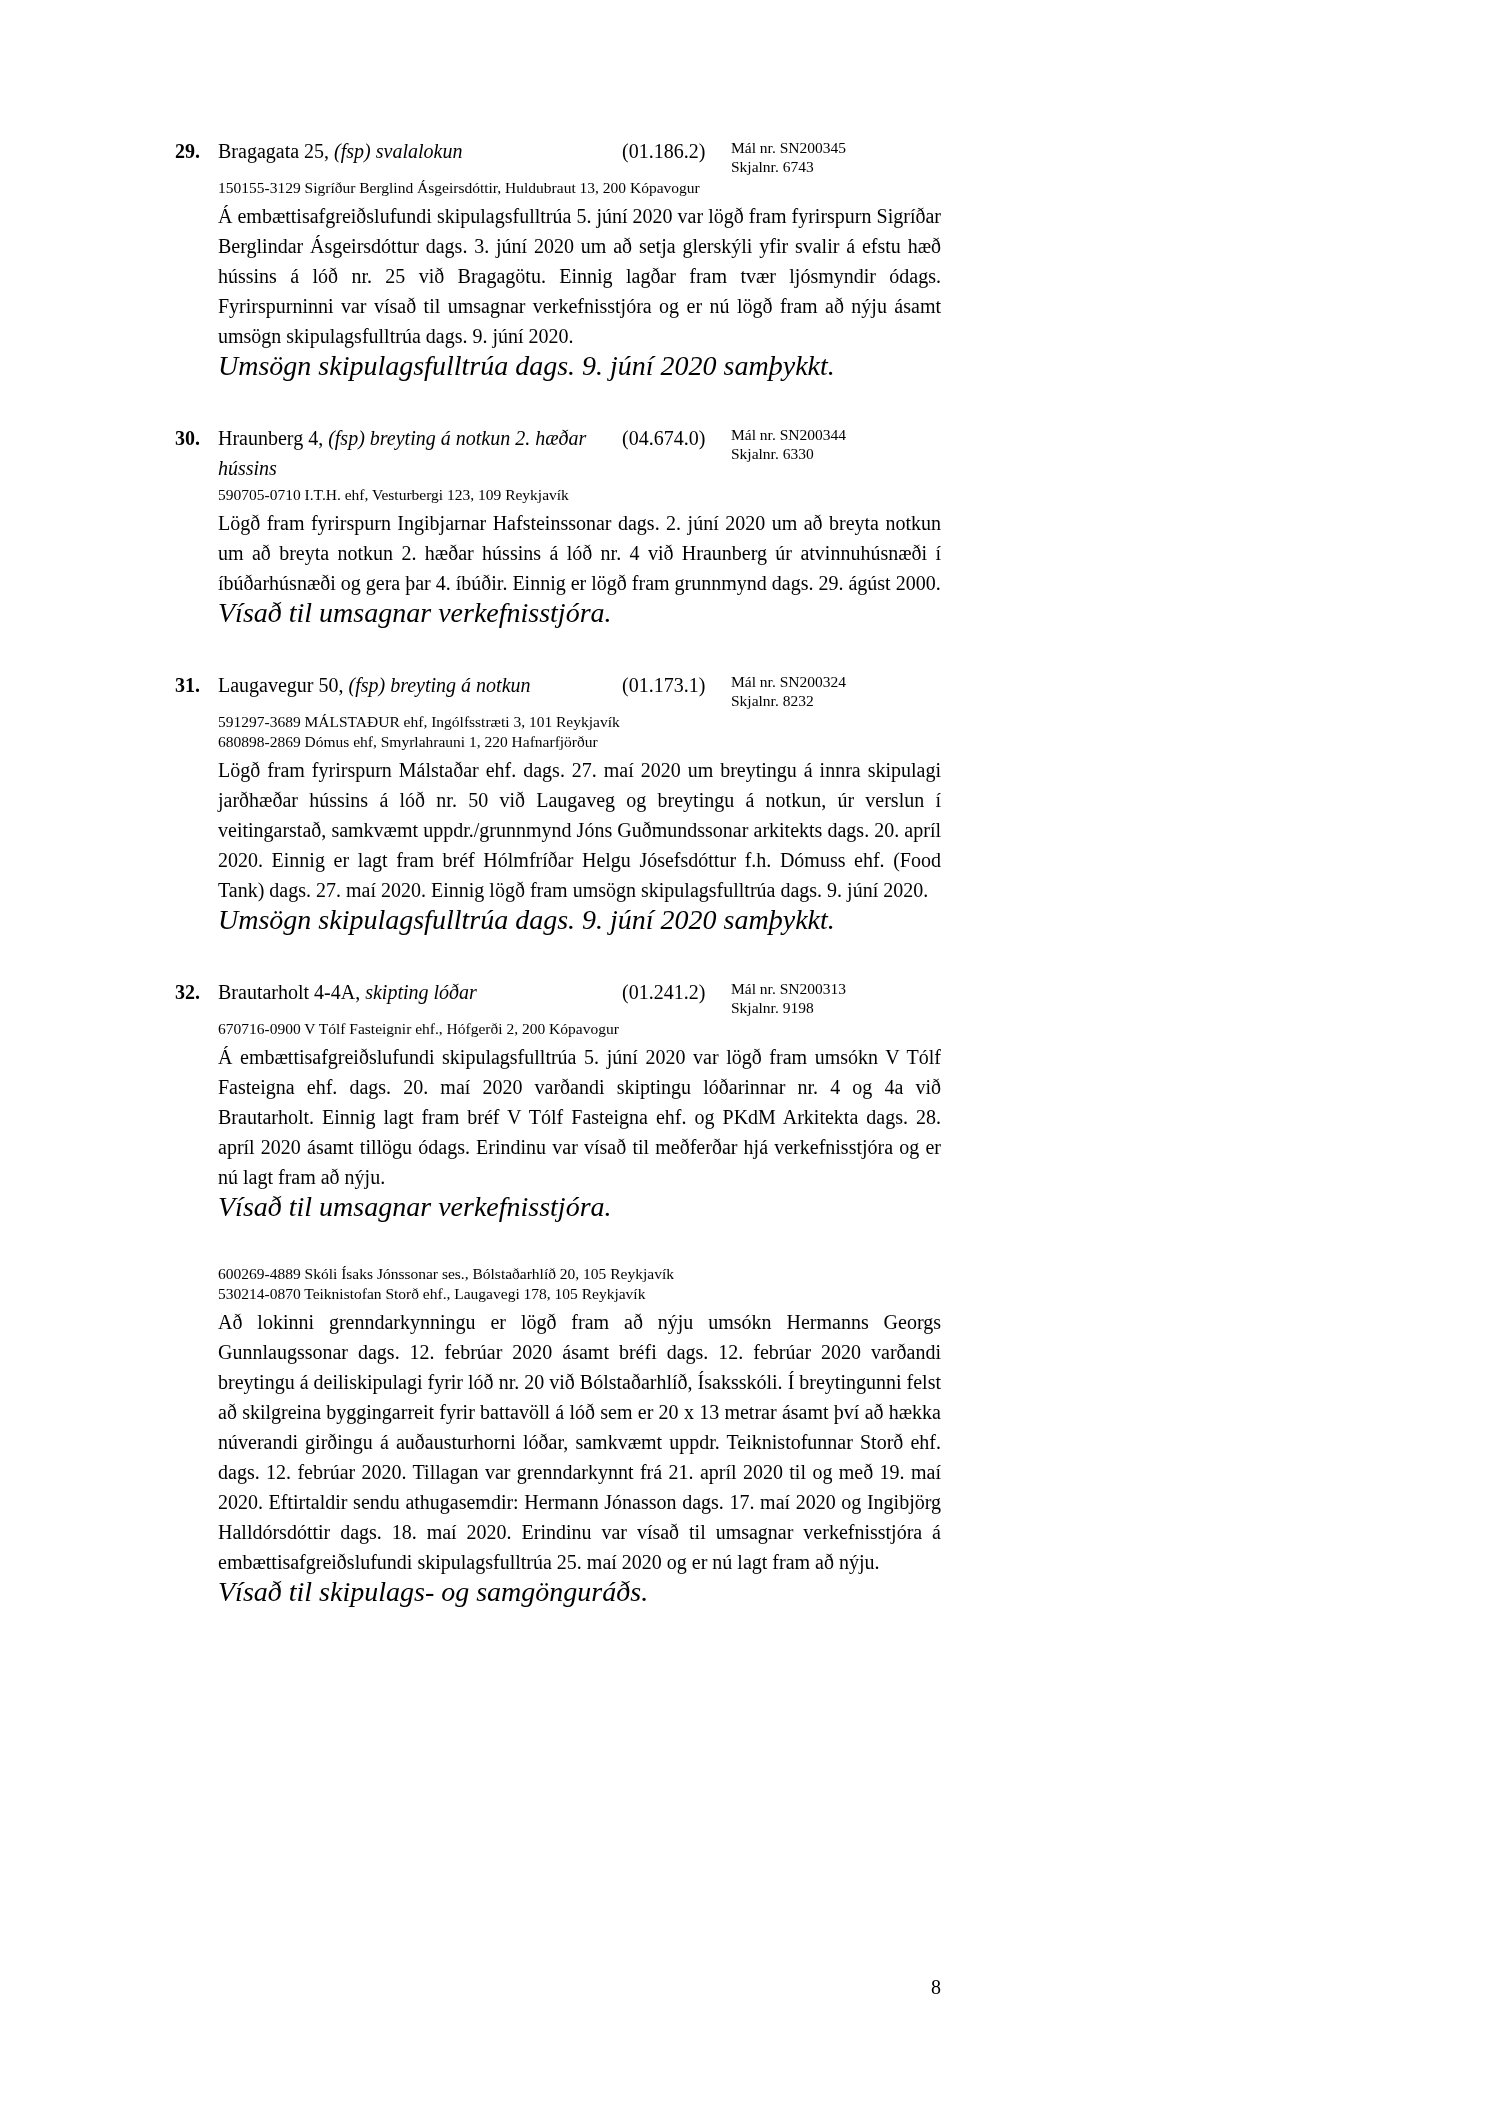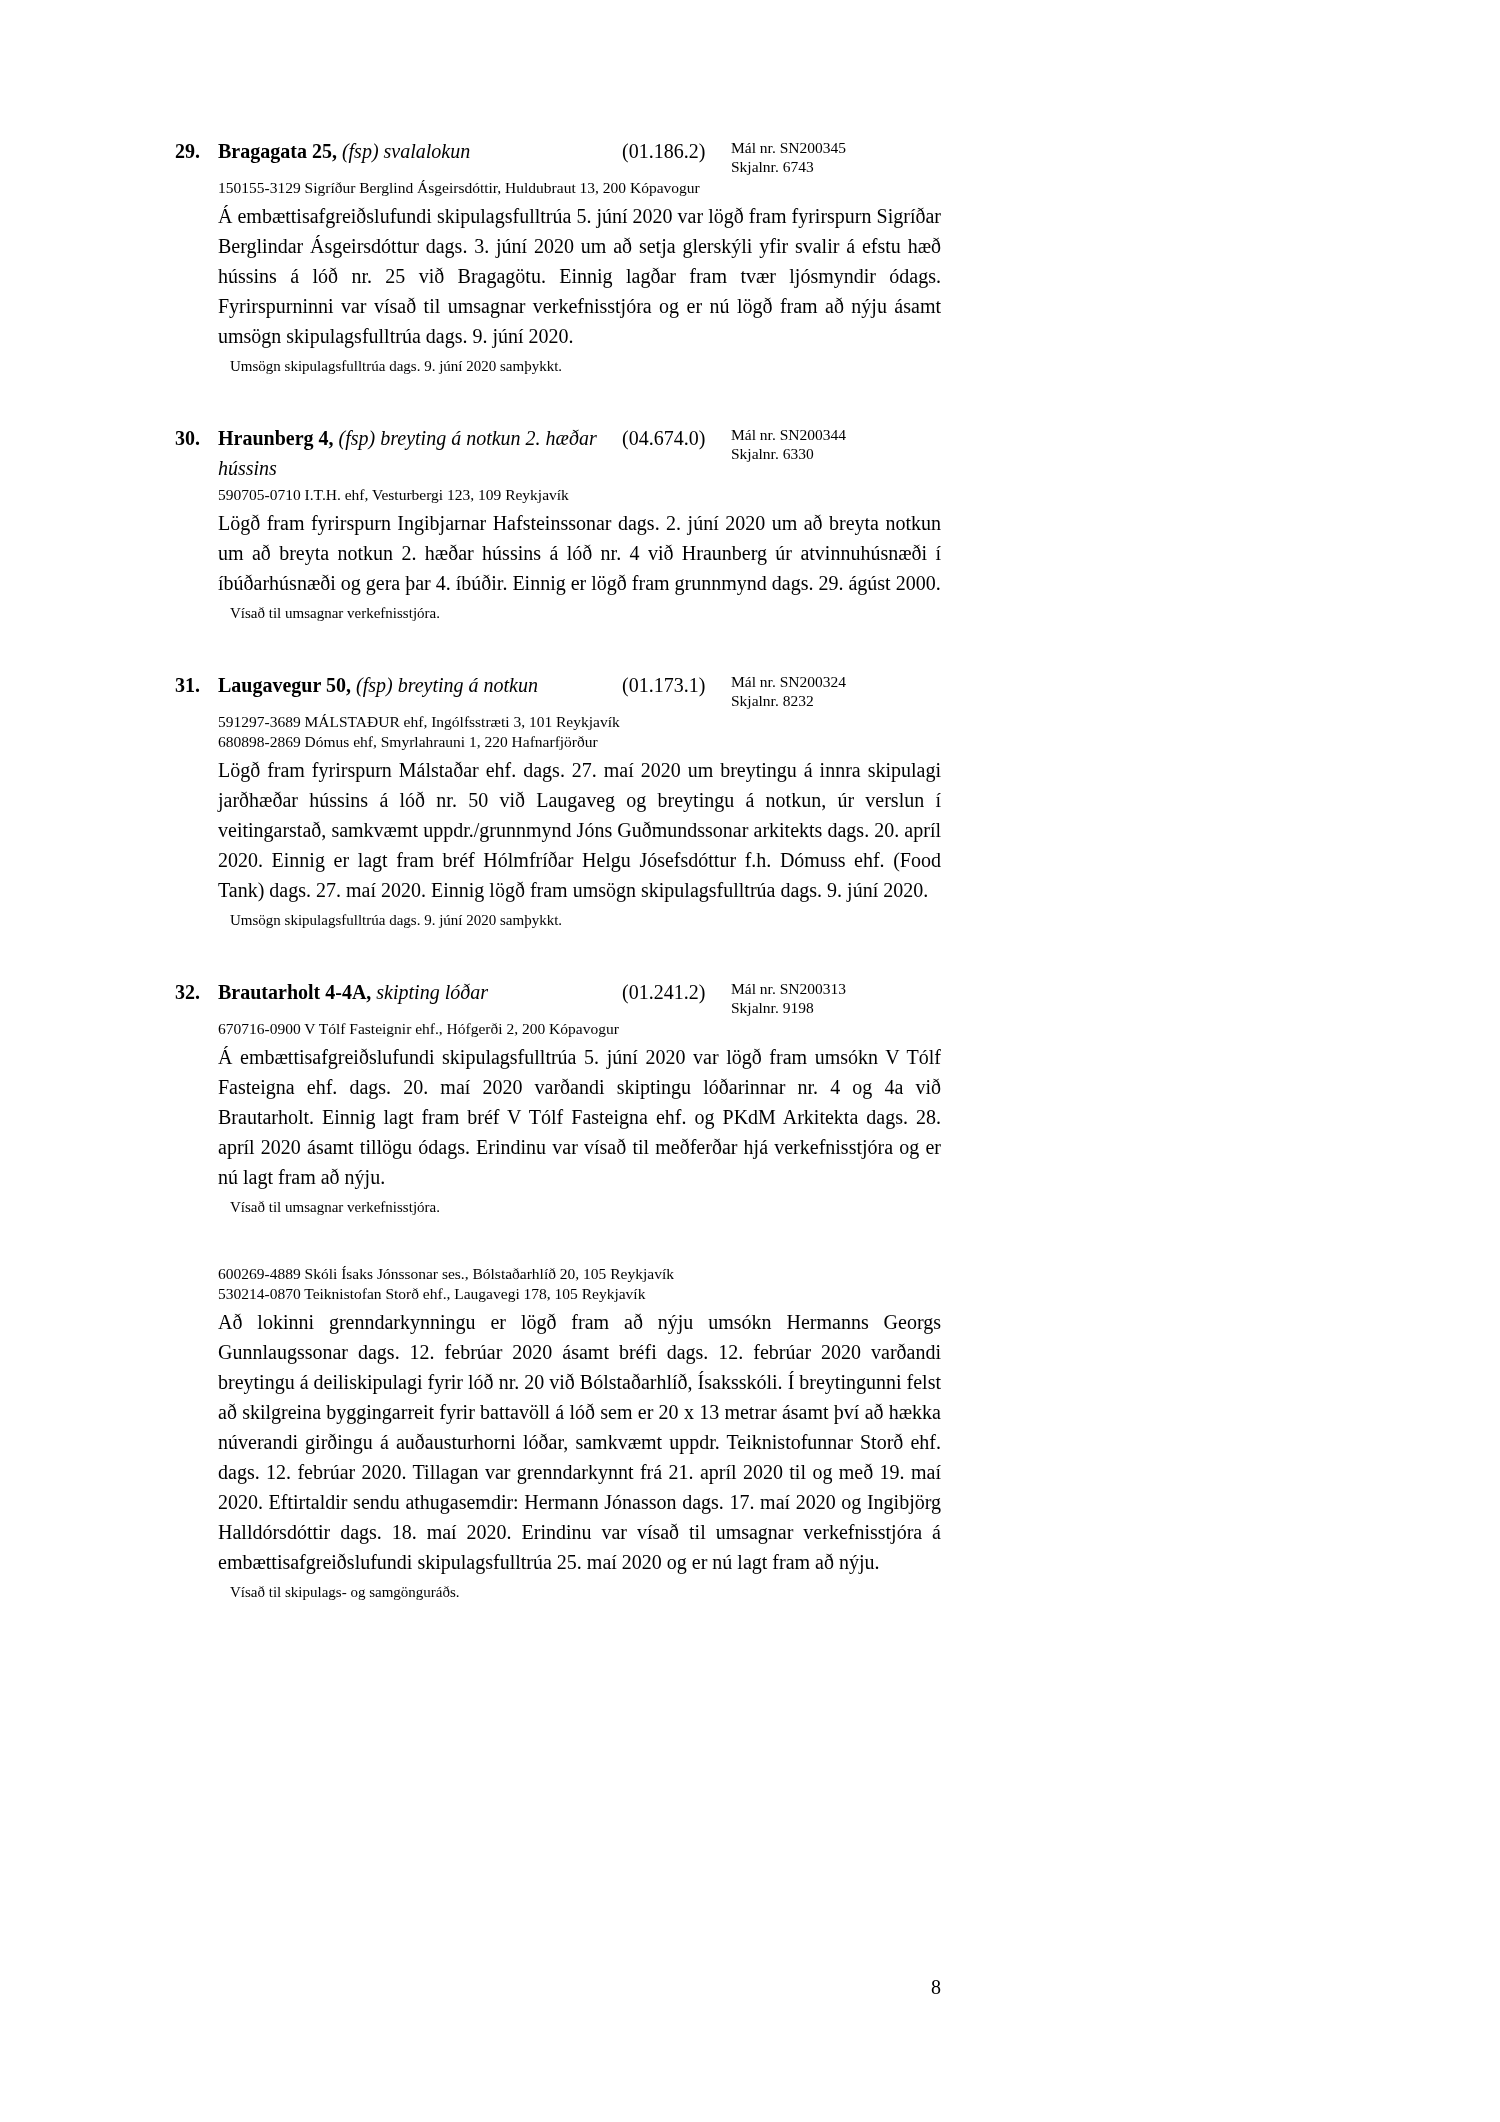--- a/index.html
+++ b/index.html
@@ -28,21 +28,21 @@
   .item-number {
     font-weight: bold;
     font-size: 20px;
     line-height: 30px;
   }
   .item-title {
     font-size: 20px;
     line-height: 30px;
     padding-right: 8px;
   }
-  .item-title .addr { font-weight: bold; }
+  .item-title .addr { font-weight: normal; }
   .item-title .subj { font-style: italic; margin-top: 18px; }
   .item-code {
     font-size: 20px;
     line-height: 30px;
   }
   .item-case {
     text-align: left;
     font-size: 15.5px;
     line-height: 19px;
     padding-top: 2px;
@@ -54,23 +54,24 @@
     line-height: 20px;
   }
   .item-body {
     margin-left: 43px;
     margin-top: 3px;
     font-size: 20px;
     line-height: 30px;
     text-align: justify;
   }
   .item-resolution {
-    margin-left: 55px;
-    font-size: 15px;
+    margin-left: 43px;
+    font-size: 28px;
     line-height: 30px;
+    font-style: italic;
   }
   .page-number {
     position: absolute;
     left: 175px;
     top: 1972px;
     width: 766px;
     text-align: right;
     font-size: 20px;
     line-height: 30px;
   }

